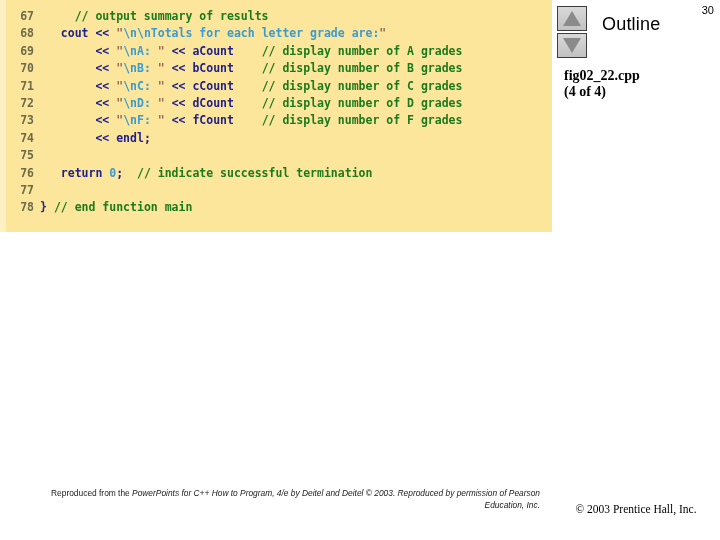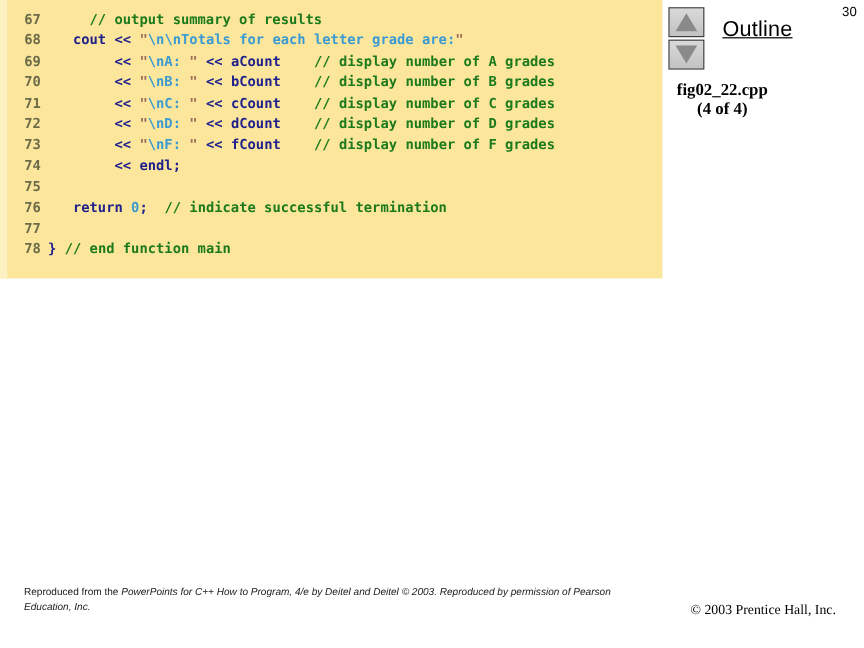--- a/index.html
+++ b/index.html
@@ -97,50 +97,49 @@
   .tri-down {
     border-top: 15px solid #8a8a8a;
   }
   #outline-title {
     position: absolute;
     left: 50px;
     top: 14px;
     font-family: "Liberation Sans", sans-serif;
     font-size: 18px;
     color: #000000;
-    text-decoration: underline;
     letter-spacing: 0.2px;
   }
   #page-number {
     position: absolute;
     right: 6px;
     top: 4px;
     font-family: Liberation Sans, sans-serif;
     font-size: 11px;
     color: #000000;
   }
   #file-label {
     position: absolute;
     left: 12px;
     top: 68px;
     font-family: "Liberation Serif", serif;
     font-size: 14px;
     font-weight: bold;
     color: #000000;
     line-height: 16px;
   }
-  #file-label div { white-space: pre; text-align: center; }
+  #file-label div { white-space: pre; }
 
   
   #attribution {
     position: absolute;
     left: 20px;
     top: 487px;
     width: 520px;
-    text-align: left;
+    text-align: right;
     font-family: "Liberation Sans", sans-serif;
     font-size: 8.4px;
     color: #1a1a1a;
     line-height: 12px;
   }
   #attribution .it { font-style: italic; }
 
   #copyright {
     position: absolute;
     left: 560px;

